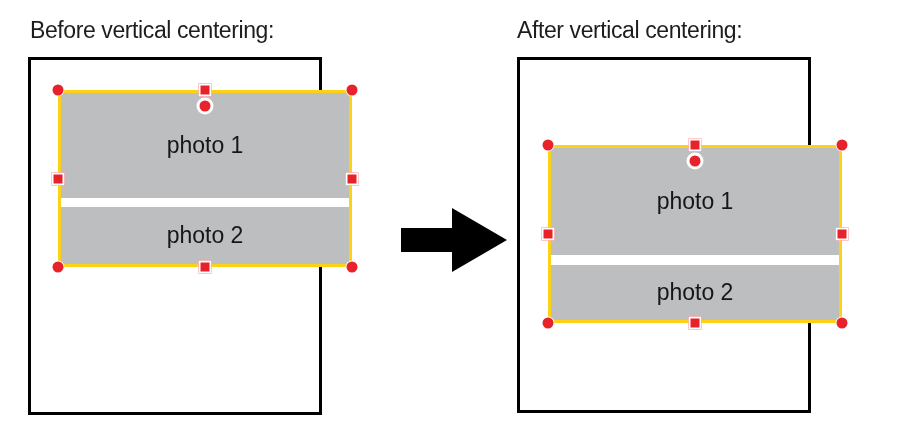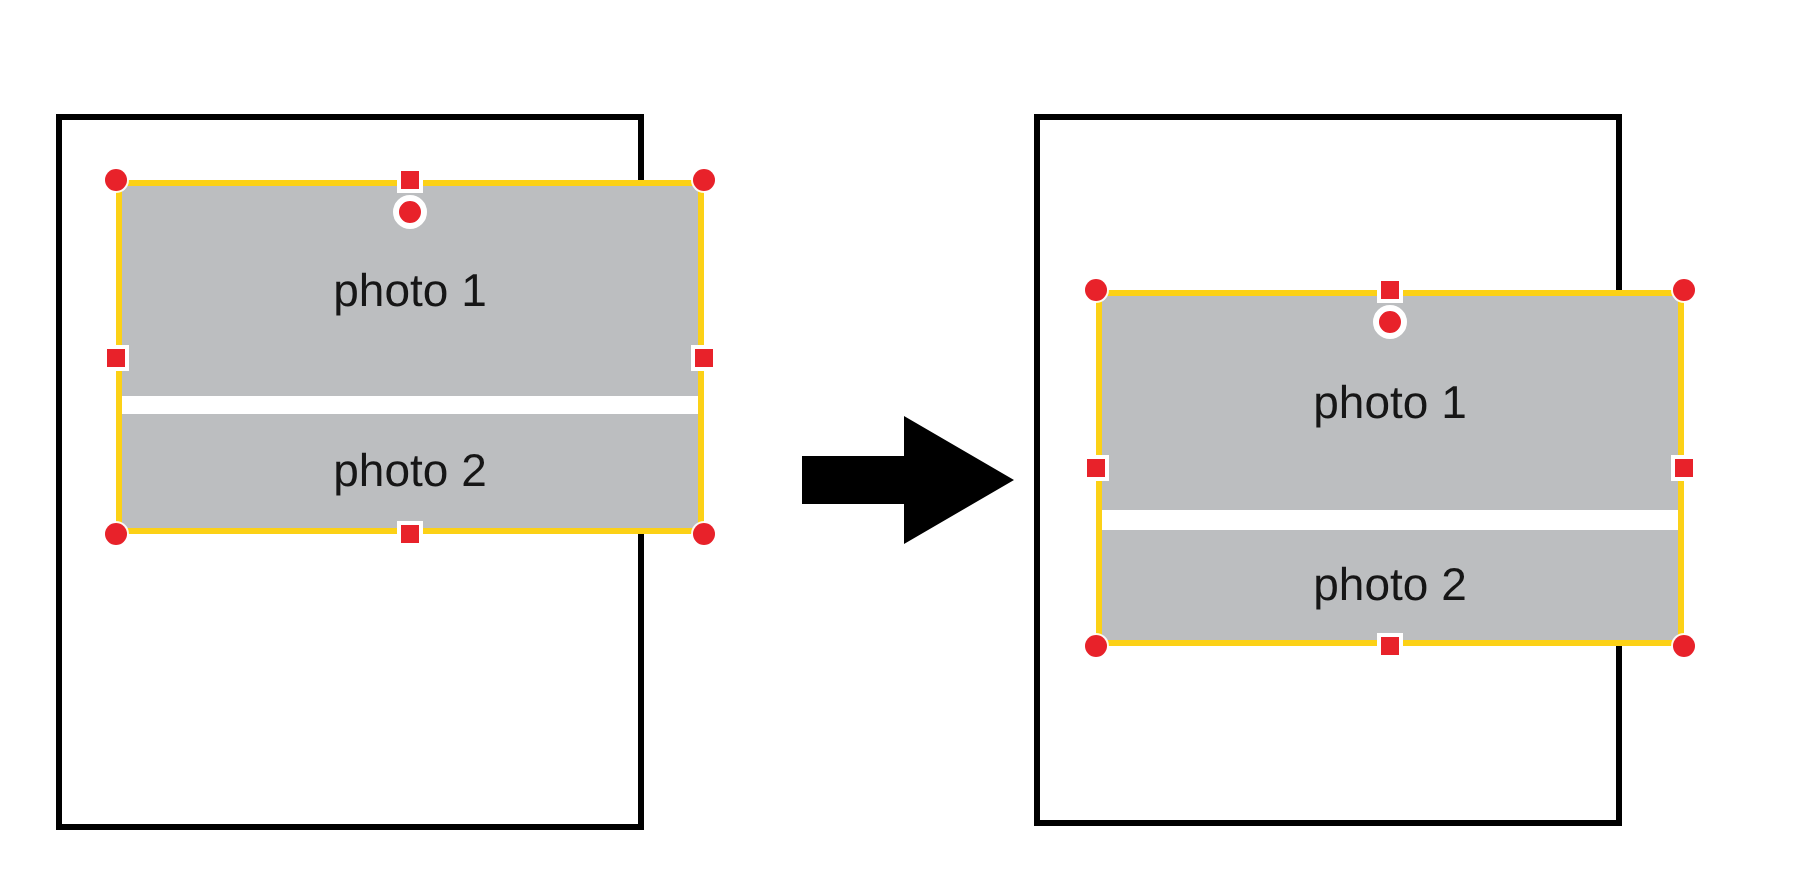--- a/index.html
+++ b/index.html
@@ -101,21 +101,23 @@
     position: absolute;
     left: 401px;
     top: 206px;
   }
 </style>
 </head>
 <body>
 
 <div id="stage">
 
+  <div id="title-before" class="panel-title">Before vertical centering:</div>
 
+  <div id="title-after" class="panel-title">After vertical centering:</div>
 
   <div id="canvas-before" class="canvas">
     <div id="group-before" class="sel-group">
       <div class="sel-frame">
         <div class="photo photo-1">
           <span>photo 1</span>
         </div>
         <div class="photo-gap"></div>
         <div class="photo photo-2">
           <span>photo 2</span>

